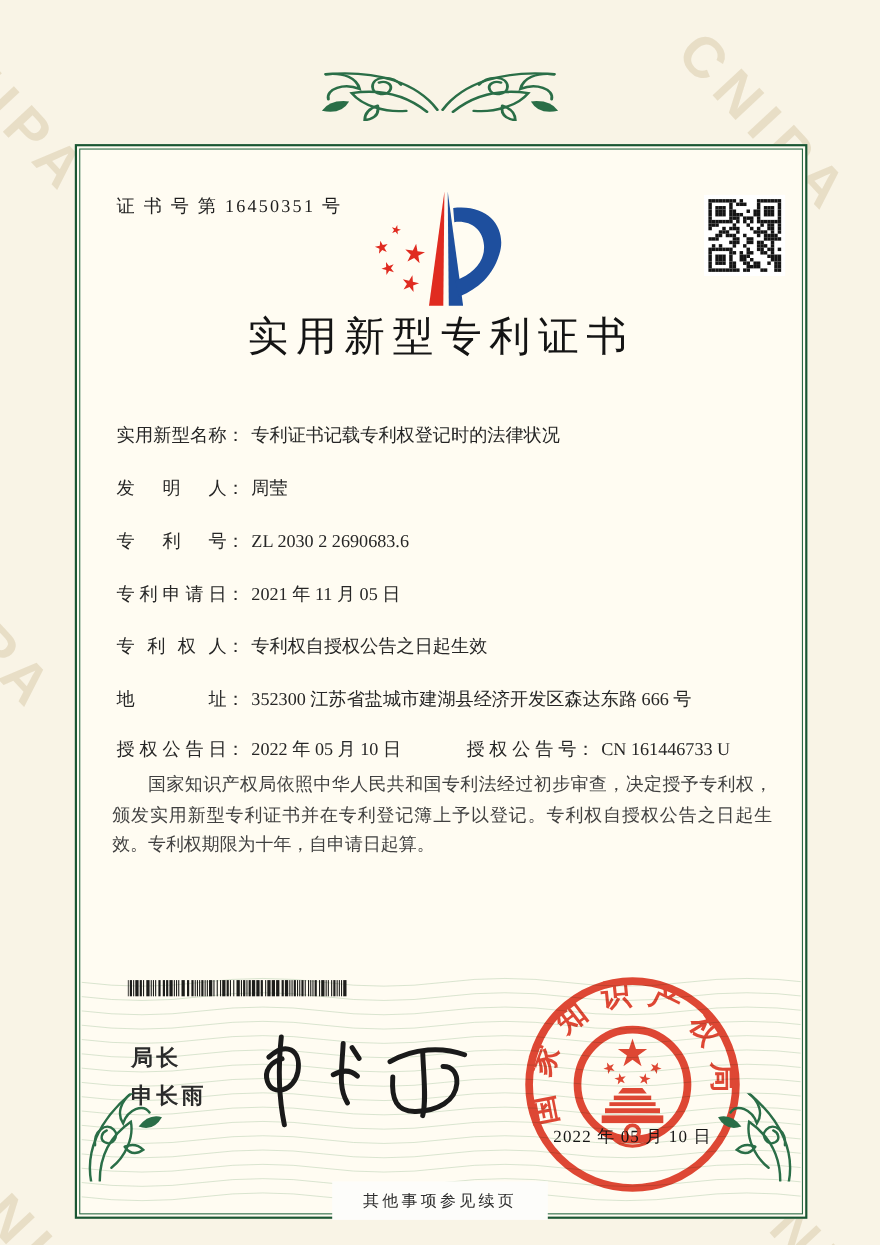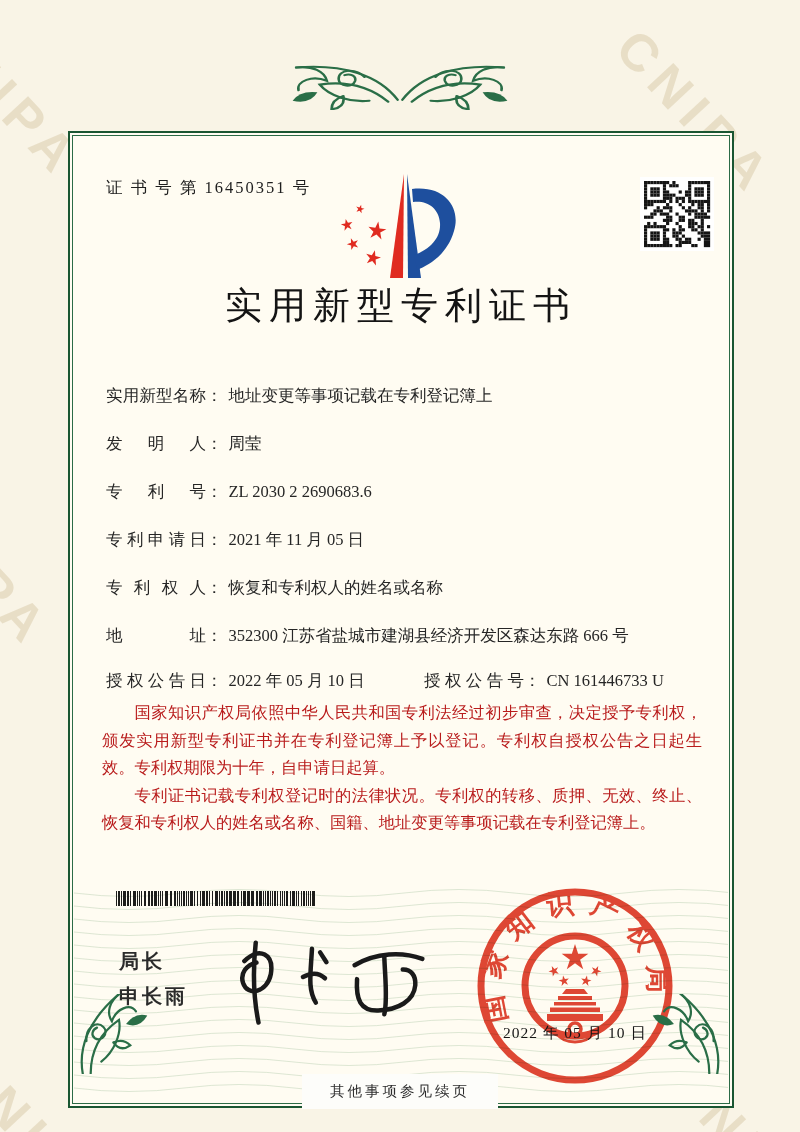--- a/index.html
+++ b/index.html
@@ -29,21 +29,21 @@
   .title{
     position:absolute; left:0; top:148px; width:100%; text-align:center;
     font-size:37px; font-weight:normal; letter-spacing:7px; color:#141414;
   }
   .field-row{position:absolute; left:36px; font-size:16.5px; color:#262626; white-space:nowrap;}
   .jlabel{display:inline-flex; justify-content:space-between; width:100px; vertical-align:bottom;}
   .colon{margin-right:6px;}
   .grant-right{position:absolute; left:318px; top:0; white-space:nowrap;}
   .body-text{
     position:absolute; left:32px; top:566px; width:600px; font-size:16.3px;
-    line-height:27.5px; text-align:justify; color:#b91c1c;
+    line-height:27.5px; text-align:justify; color:#404040;
   }
   .body-text p{margin:0; text-indent:2em;}
   .barcode{position:absolute; left:46px; top:758px; width:204px; height:15px;}
   .signer{position:absolute; left:49px; font-family:"Liberation Sans","DejaVu Sans",sans-serif;
           font-weight:600; font-size:20px; letter-spacing:3px; color:#2b2b2b;}
   .signature{position:absolute; left:157px; top:795px;}
   .seal{position:absolute; left:400px; top:748px; width:210px; height:210px;
         mix-blend-mode:multiply; opacity:.93;}
   .seal-date{position:absolute; left:400px; top:890px; width:210px; text-align:center;
              font-size:15.5px; letter-spacing:1px; color:#151515;}
@@ -361,21 +361,21 @@
     <div class="title">实用新型专利证书</div>
 
     <div class="field-row" style="top:252px">
       <span class="jlabel">
           <span>实</span>
           <span>用</span>
           <span>新</span>
           <span>型</span>
           <span>名</span>
           <span>称</span>
-        </span><span class="colon">：</span><span>地址变更等事项记载在专利登记簿上</span>
+        </span><span class="colon">：</span><span>专利证书记载专利权登记时的法律状况</span>
     </div>
     <div class="field-row" style="top:300px">
       <span class="jlabel">
           <span>发</span>
           <span>明</span>
           <span>人</span>
         </span><span class="colon">：</span><span>周莹</span>
     </div>
     <div class="field-row" style="top:348px">
       <span class="jlabel">
@@ -392,21 +392,21 @@
           <span>请</span>
           <span>日</span>
         </span><span class="colon">：</span><span>2021 年 11 月 05 日</span>
     </div>
     <div class="field-row" style="top:444px">
       <span class="jlabel">
           <span>专</span>
           <span>利</span>
           <span>权</span>
           <span>人</span>
-        </span><span class="colon">：</span><span>恢复和专利权人的姓名或名称</span>
+        </span><span class="colon">：</span><span>专利权自授权公告之日起生效</span>
     </div>
     <div class="field-row" style="top:492px">
       <span class="jlabel">
           <span>地</span>
           <span>址</span>
         </span><span class="colon">：</span><span>352300 江苏省盐城市建湖县经济开发区森达东路 666 号</span>
     </div>
     <div class="field-row" style="top:537px">
       <span class="jlabel">
           <span>授</span>
@@ -421,21 +421,20 @@
             <span>权</span>
             <span>公</span>
             <span>告</span>
             <span>号</span>
           </span><span class="colon">：</span><span>CN 161446733 U</span>
       </span>
     </div>
 
     <div class="body-text">
       <p>国家知识产权局依照中华人民共和国专利法经过初步审查，决定授予专利权，颁发实用新型专利证书并在专利登记簿上予以登记。专利权自授权公告之日起生效。专利权期限为十年，自申请日起算。</p>
-      <p>专利证书记载专利权登记时的法律状况。专利权的转移、质押、无效、终止、恢复和专利权人的姓名或名称、国籍、地址变更等事项记载在专利登记簿上。</p>
     </div>
 
     <svg class="barcode" id="barcode" viewBox="0 0 204 15">
         <rect x="0" y="0" width="1" height="15" fill="#1d1d1b"></rect>
         <rect x="2" y="0" width="2" height="15" fill="#1d1d1b"></rect>
         <rect x="5" y="0" width="1" height="15" fill="#1d1d1b"></rect>
         <rect x="7" y="0" width="3" height="15" fill="#1d1d1b"></rect>
         <rect x="11" y="0" width="2" height="15" fill="#1d1d1b"></rect>
         <rect x="14" y="0" width="1" height="15" fill="#1d1d1b"></rect>
         <rect x="17" y="0" width="3" height="15" fill="#1d1d1b"></rect>

